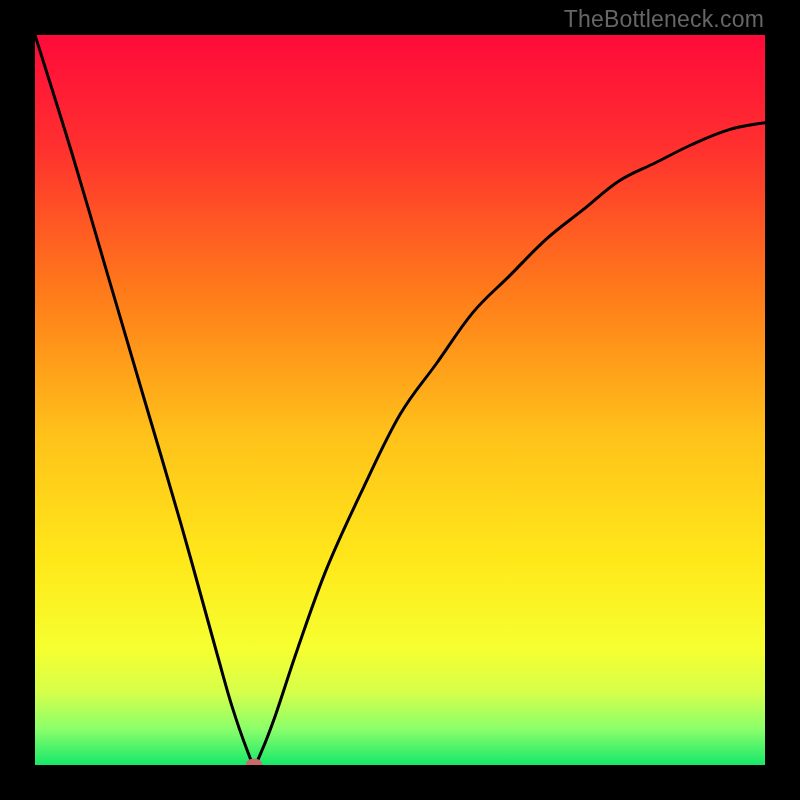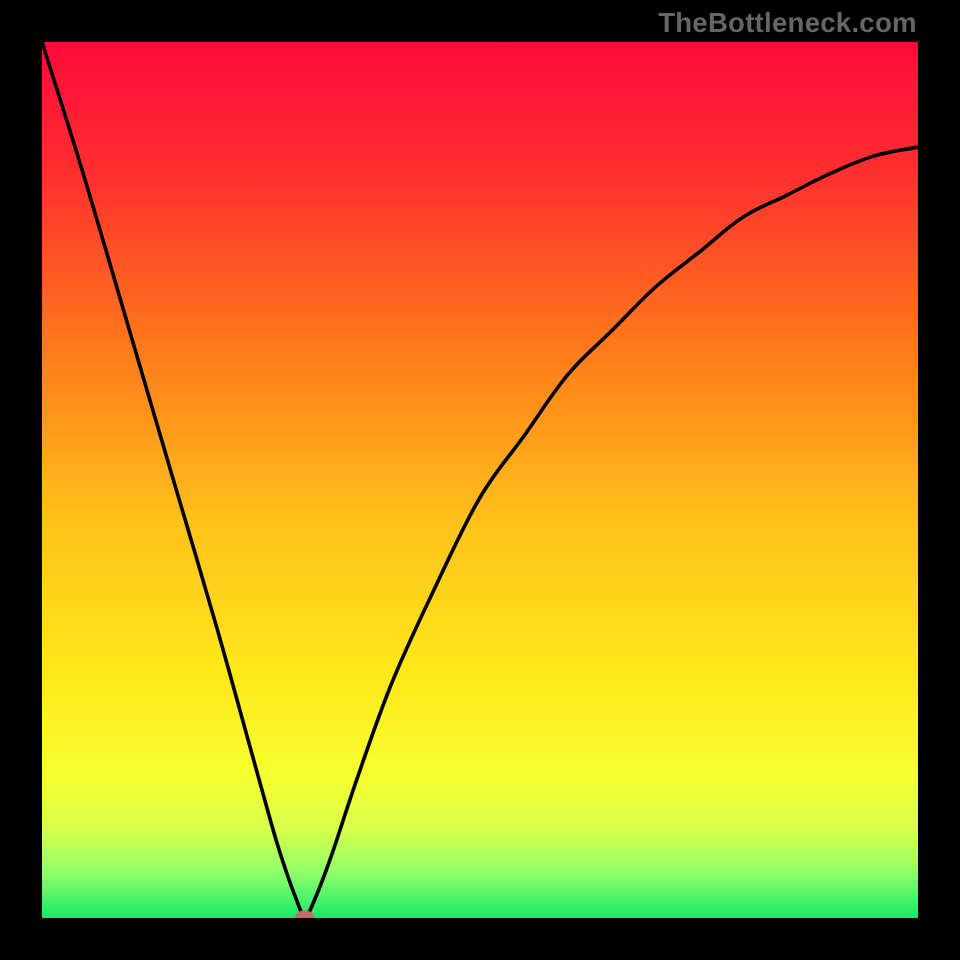--- a/index.html
+++ b/index.html
@@ -32,21 +32,21 @@
   .curve {
     position: absolute;
     inset: 0;
   }
   .watermark {
     position: absolute;
     top: 6px;
     right: 36px;
     color: #666666;
     font-size: 23px;
-    font-weight: 700;
+    font-weight: 400;
     letter-spacing: 0.2px;
   }
   .marker {
     position: absolute;
     width: 16px;
     height: 11px;
     border-radius: 50%;
     transform: translate(-50%, -50%);
   }
 </style>

